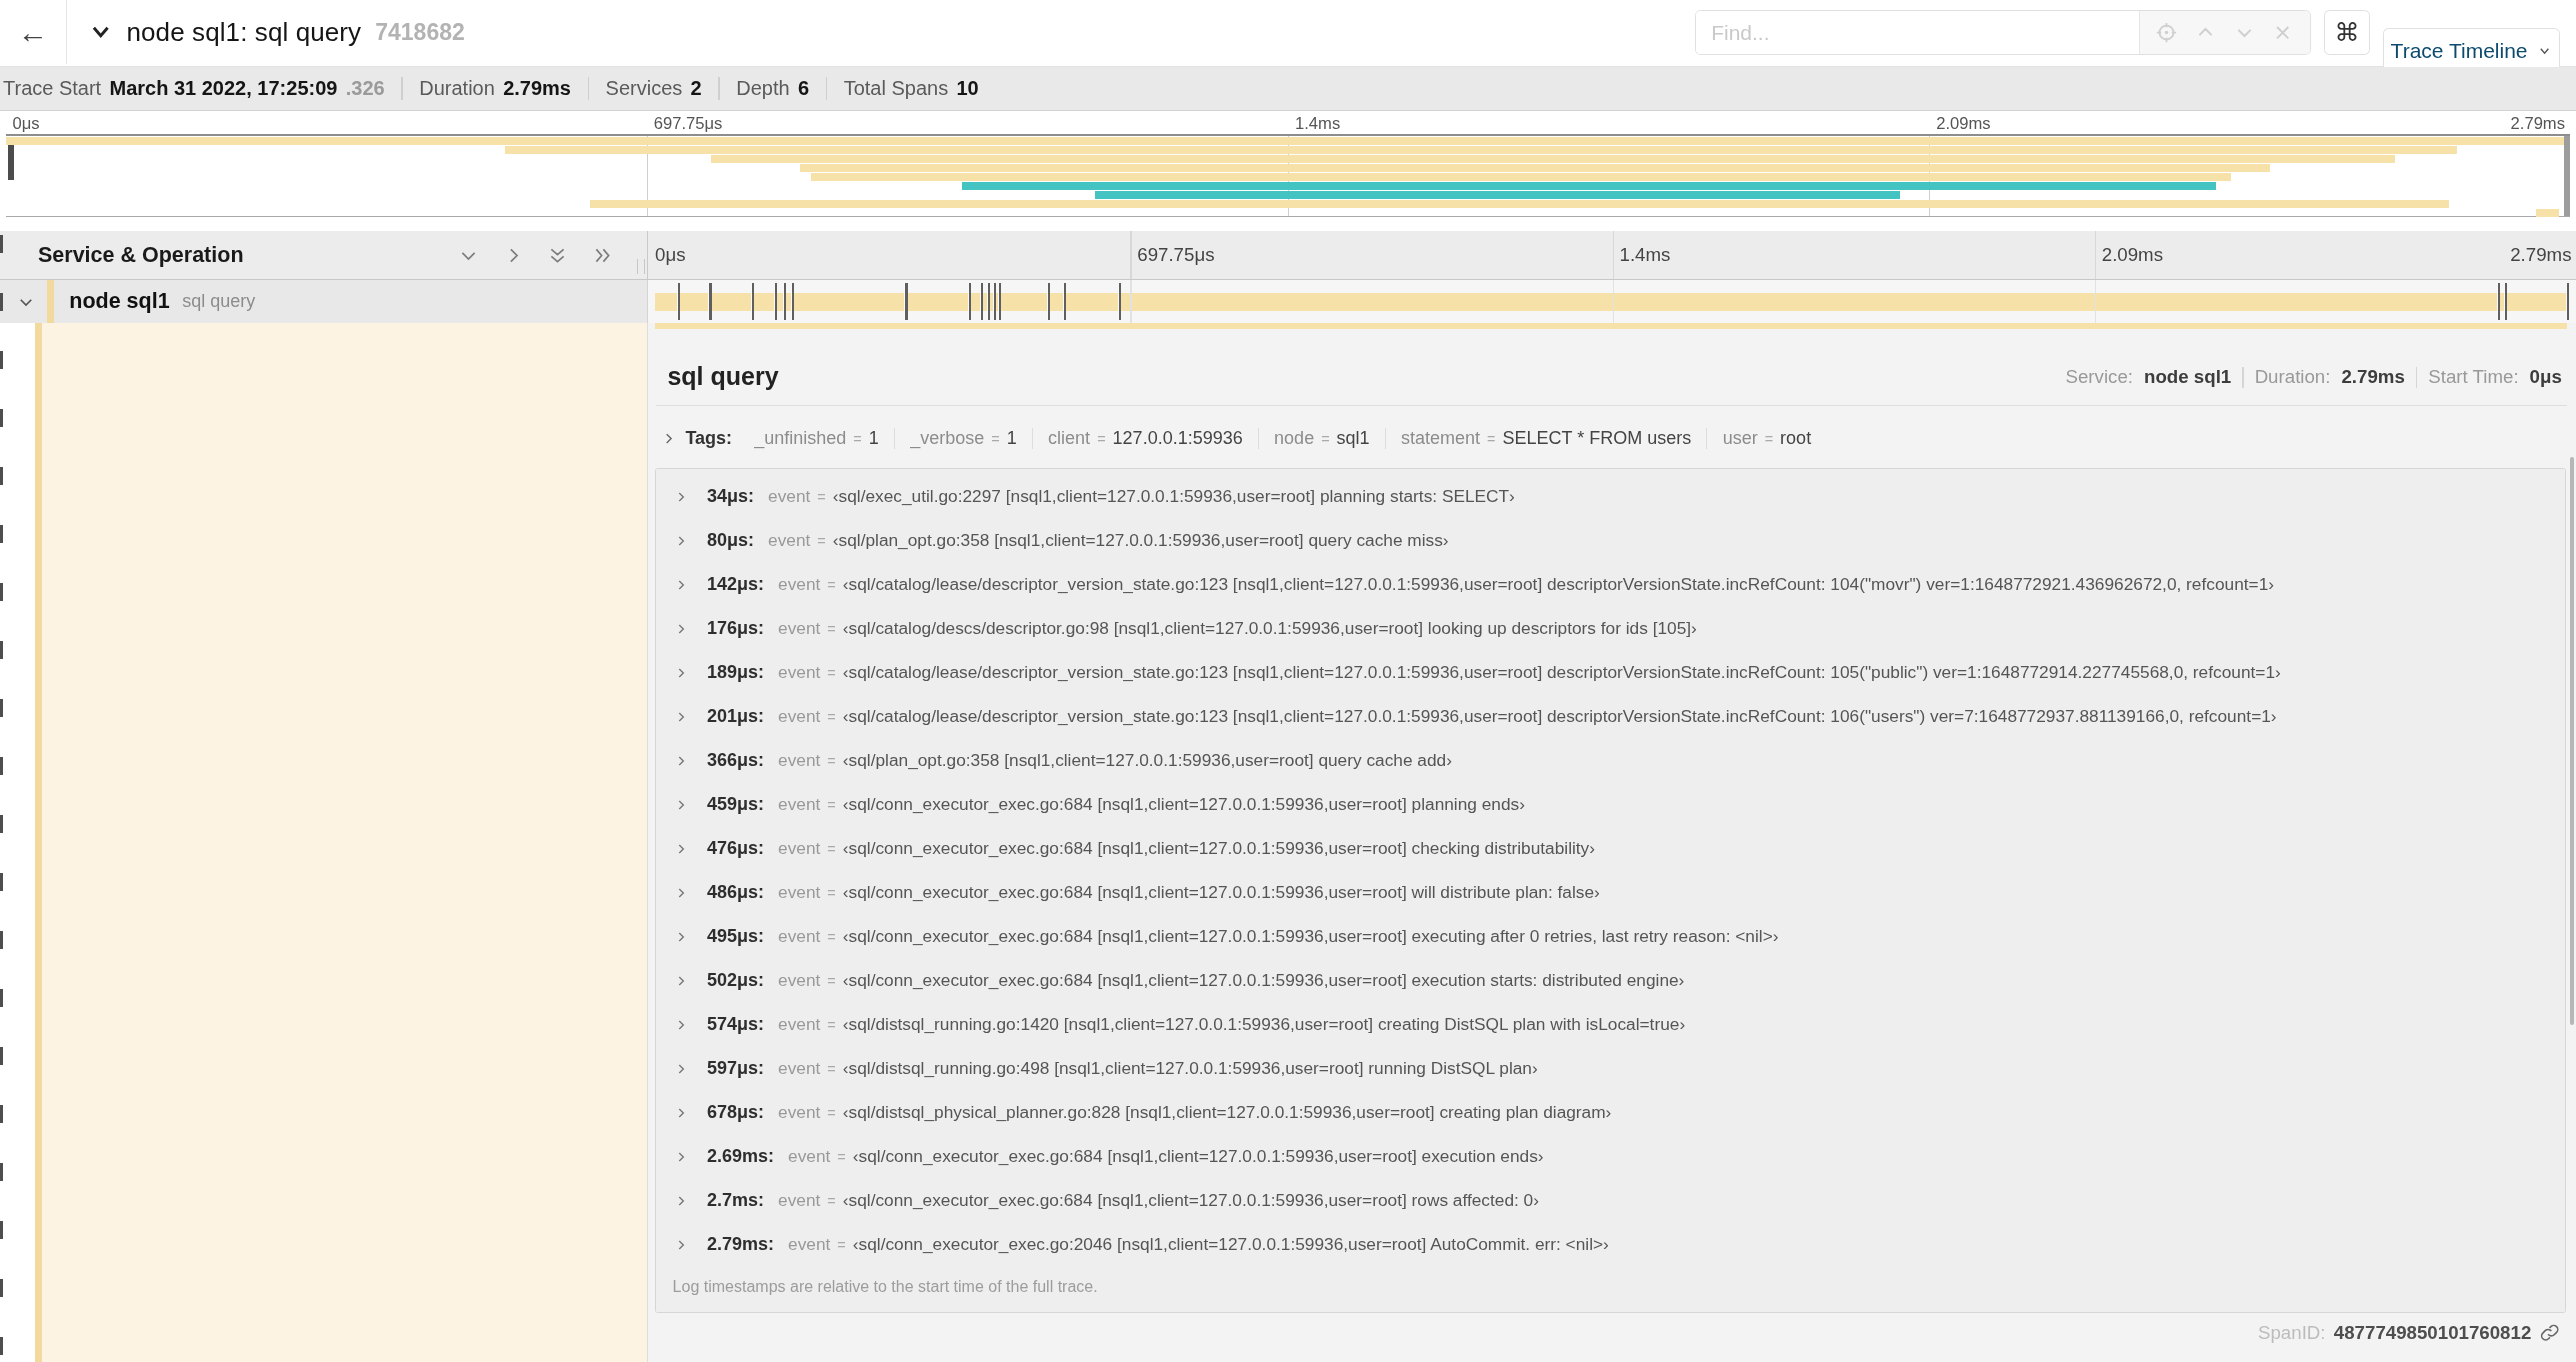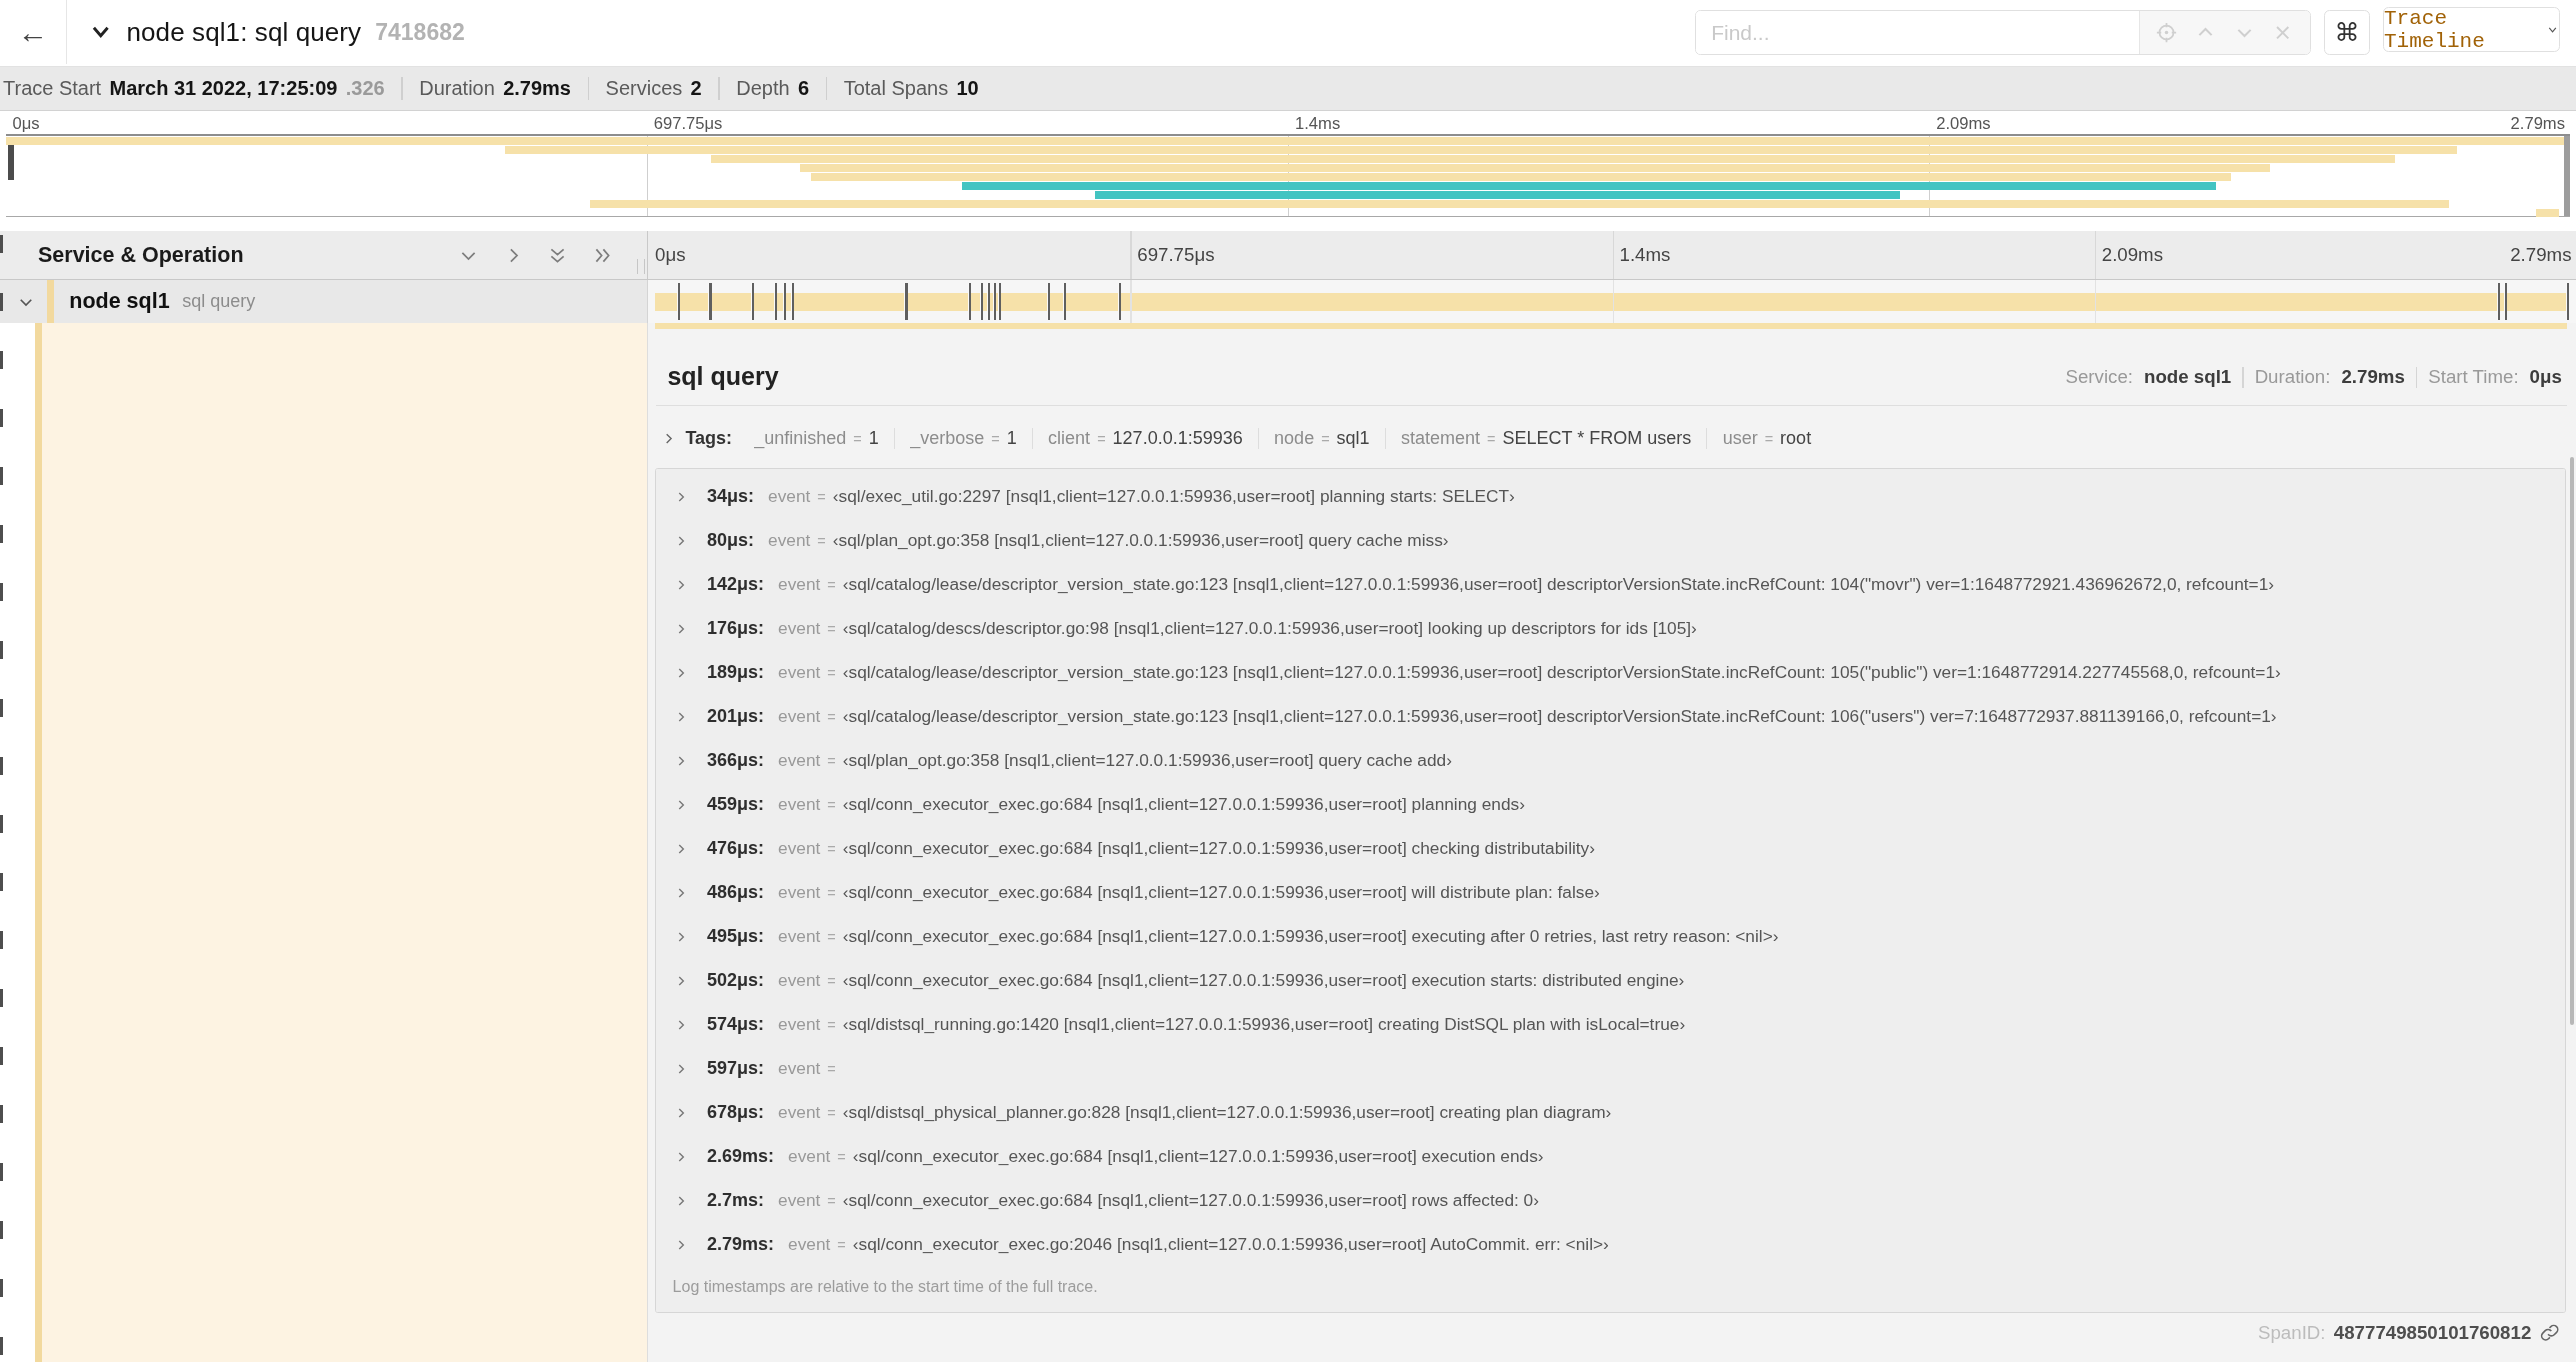--- a/index.html
+++ b/index.html
@@ -13,21 +13,21 @@
   .titlewrap{left:89px;top:0;height:64px;display:flex;align-items:center;gap:14px;}
   .title-chev{color:#222;display:flex;align-items:center;}
   .page-title{font-size:26px;font-weight:normal;color:#151515;letter-spacing:0.1px;}
   .trace-id{font-size:23px;color:#b3b3b3;font-weight:bold;}
   .findwrap{top:10.4px;left:1695px;width:614px;height:43px;border:1.4px solid #e0e0e0;border-radius:5.5px;background:#fff;display:flex;overflow:hidden;gap:40px;}
   .find-input{flex:1;border:0;outline:none;padding:0 15.2px;font-size:21px;color:#444;font-family:inherit;background:#fff;}
   .find-input::placeholder{color:#c9c9c9;}
   .find-icons{width:170px;background:#f7f7f7;border-left:1.4px solid #e6e6e6;display:flex;align-items:center;justify-content:space-evenly;color:#cfcfcf;}
   .fi{width:23.5px;height:23.5px;display:flex;align-items:center;justify-content:center;cursor:pointer;}
   .cmdbtn{top:10.4px;left:2324px;width:44px;height:43px;border:1.4px solid #e0e0e0;border-radius:5.5px;background:#fff;display:flex;align-items:center;justify-content:center;font-size:25px;color:#333;font-family:"DejaVu Sans",sans-serif;cursor:pointer;}
-  .viewbtn{top:7px;left:2383px;width:175px;height:43px;border:1.4px solid #e0e0e0;border-radius:5.5px;background:#fff;display:flex;align-items:center;justify-content:center;gap:9.7px;font-size:21px;color:#a16207;cursor:pointer;font-family:Liberation Mono, monospace;}
+  .viewbtn{top:28px;left:2383px;width:175px;height:43px;border:1.4px solid #e0e0e0;border-radius:5.5px;background:#fff;display:flex;align-items:center;justify-content:center;gap:9.7px;font-size:21px;color:#0c4a6e;cursor:pointer;}
 
   
   .summary{left:0;top:67px;width:2576px;height:43px;background:#e9e9e9;border-bottom:1.4px solid #d2d2d2;display:flex;align-items:center;font-size:20px;color:#5a5a5a;}
   .summary .item{display:flex;align-items:center;gap:8.3px;padding:0 16.6px;}
   .summary .sep{width:1.4px;height:23.5px;background:#cfcfcf;}
   .summary b{color:#151515;}
   .summary .frac{color:#9a9a9a;font-weight:bold;}
   .summary .first{padding-left:3px;}
 
   
@@ -506,20 +506,21 @@
           </div>
           <div class="log-row">
             <span class="chev">
               <svg class="ic" width="14" height="14" viewBox="0 0 24 24">
                 <path d="M9 5l7 7-7 7" fill="none" stroke="currentColor" stroke-width="2.4"></path>
               </svg>
             </span>
             <span class="log-time">597μs:</span>
             <span class="log-key">event</span>
             <span class="log-eq">=</span>
+            <span class="log-val">‹sql/distsql_running.go:498 [nsql1,client=127.0.0.1:59936,user=root] running DistSQL plan›</span>
           </div>
           <div class="log-row">
             <span class="chev">
               <svg class="ic" width="14" height="14" viewBox="0 0 24 24">
                 <path d="M9 5l7 7-7 7" fill="none" stroke="currentColor" stroke-width="2.4"></path>
               </svg>
             </span>
             <span class="log-time">678μs:</span>
             <span class="log-key">event</span>
             <span class="log-eq">=</span>

